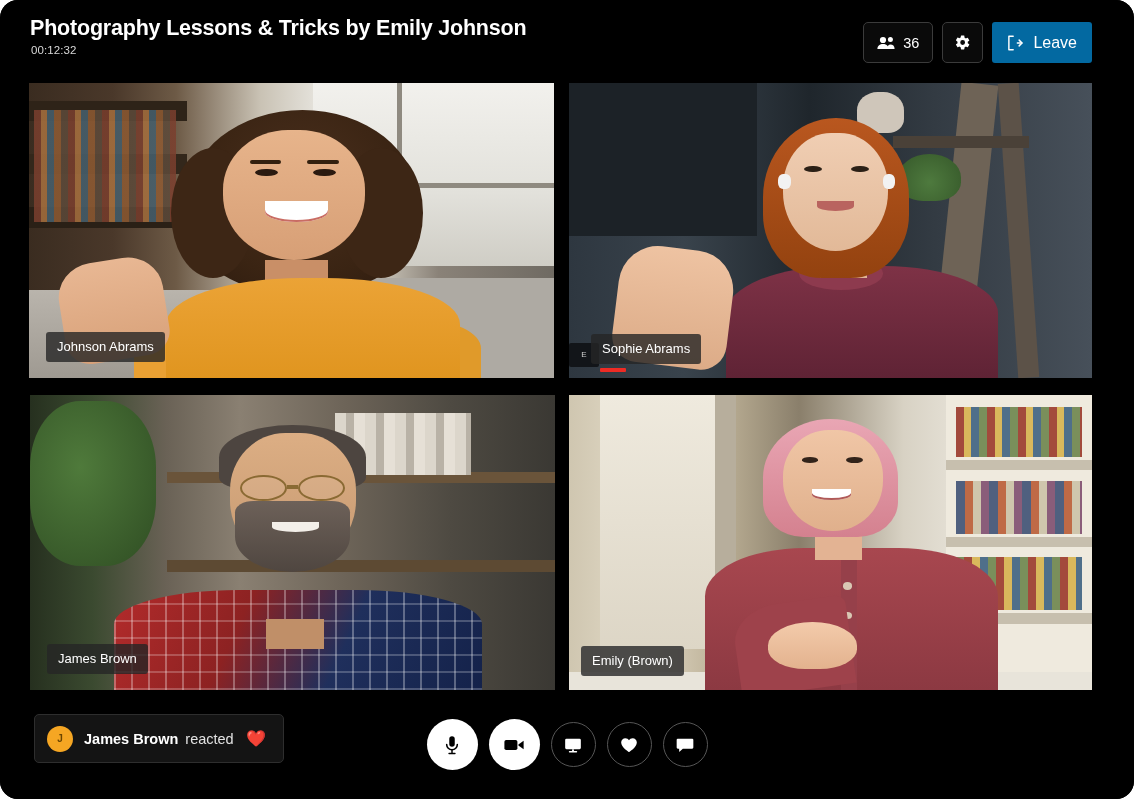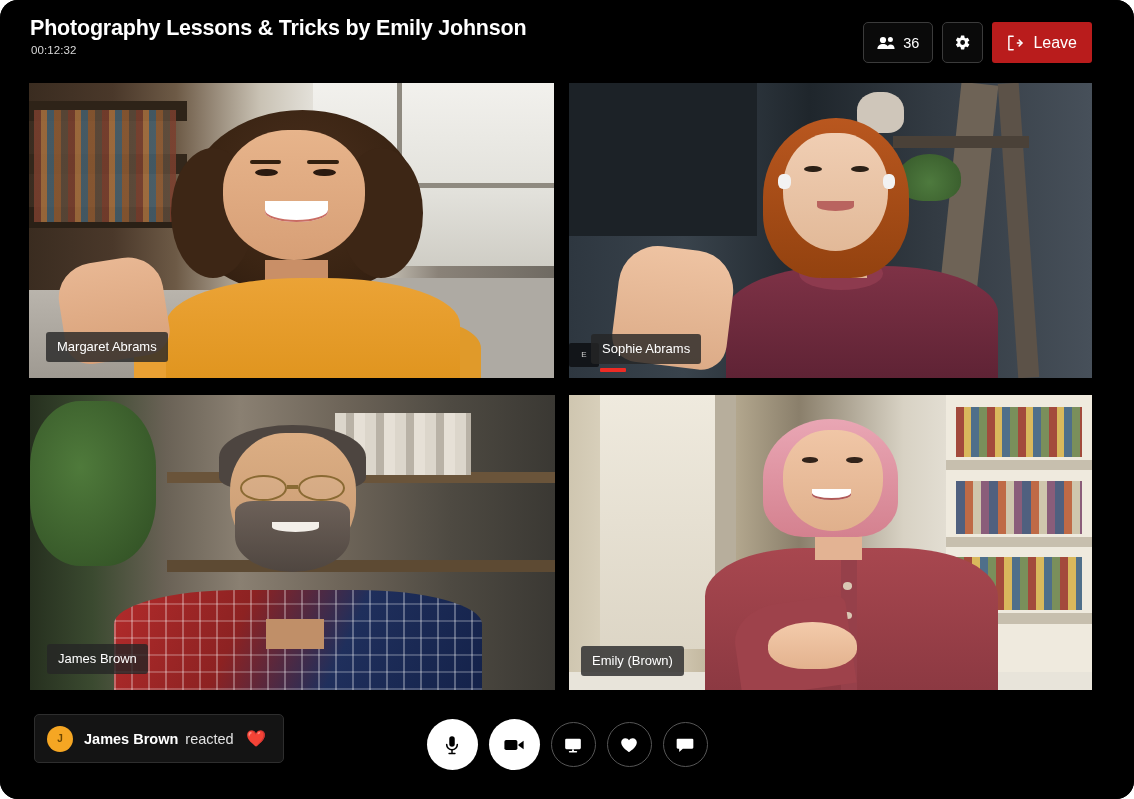--- a/index.html
+++ b/index.html
@@ -499,21 +499,21 @@
       </div>
 
       <div class="hdr-btn" id="settings-button">
         <span>
           <svg class="icon-svg" width="17" height="17" viewBox="0 0 24 24" fill="#ffffff">
             <path d="M19.4 13a7.6 7.6 0 0 0 0-2l2-1.6a.5.5 0 0 0 .12-.62l-1.9-3.3a.5.5 0 0 0-.6-.22l-2.36.95a7.3 7.3 0 0 0-1.73-1l-.36-2.5A.5.5 0 0 0 14.1 2H10.3a.5.5 0 0 0-.5.42l-.36 2.5a7.3 7.3 0 0 0-1.73 1l-2.36-.95a.5.5 0 0 0-.6.22l-1.9 3.3a.5.5 0 0 0 .12.62L4.96 11a7.6 7.6 0 0 0 0 2l-2 1.6a.5.5 0 0 0-.12.62l1.9 3.3a.5.5 0 0 0 .6.22l2.36-.95a7.3 7.3 0 0 0 1.73 1l.36 2.5a.5.5 0 0 0 .5.42h3.8a.5.5 0 0 0 .5-.42l.36-2.5a7.3 7.3 0 0 0 1.73-1l2.36.95a.5.5 0 0 0 .6-.22l1.9-3.3a.5.5 0 0 0-.12-.62zM12.2 15.4A3.4 3.4 0 1 1 15.6 12a3.4 3.4 0 0 1-3.4 3.4z"></path>
           </svg>
         </span>
       </div>
 
-      <div id="leave-button" style="background: #b91c1c;">
+      <div id="leave-button" style="background: #0369a1;">
         <span>
           <svg class="icon-svg" width="18" height="18" viewBox="0 0 20 20" fill="none" stroke="#ffffff" stroke-width="1.6" stroke-linecap="round" stroke-linejoin="round">
             <path d="M8 2.6 H3.2 V17.4 H8"></path>
             <path d="M12.6 10 H17.6"></path>
             <path d="M14.6 6.8 L17.8 10 L14.6 13.2"></path>
           </svg>
         </span>
         <span id="leave-label">Leave</span>
       </div>
 
@@ -542,21 +542,21 @@
         <div class="sh" id="s0-shoulder-r"></div>
         <div class="sh" id="s0-body"></div>
         <div class="sh" id="s0-face"></div>
         <div class="sh" id="s0-brow-l"></div>
         <div class="sh" id="s0-brow-r"></div>
         <div class="sh" id="s0-eye-l"></div>
         <div class="sh" id="s0-eye-r"></div>
         <div class="sh" id="s0-mouth"></div>
         <div class="sh" id="s0-hand"></div>
       </div>
-      <div class="name-badge">Margaret Abrams</div>
+      <div class="name-badge">Johnson Abrams</div>
     </div>
 
     <div class="video-tile" id="tile-1">
       <div class="tile-media scene">
         <div class="sh" id="s1-bg"></div>
         <div class="sh" id="s1-wallpanel"></div>
         <div class="sh" id="s1-beam-a"></div>
         <div class="sh" id="s1-beam-b"></div>
         <div class="sh" id="s1-shelf"></div>
         <div class="sh" id="s1-plant"></div>

